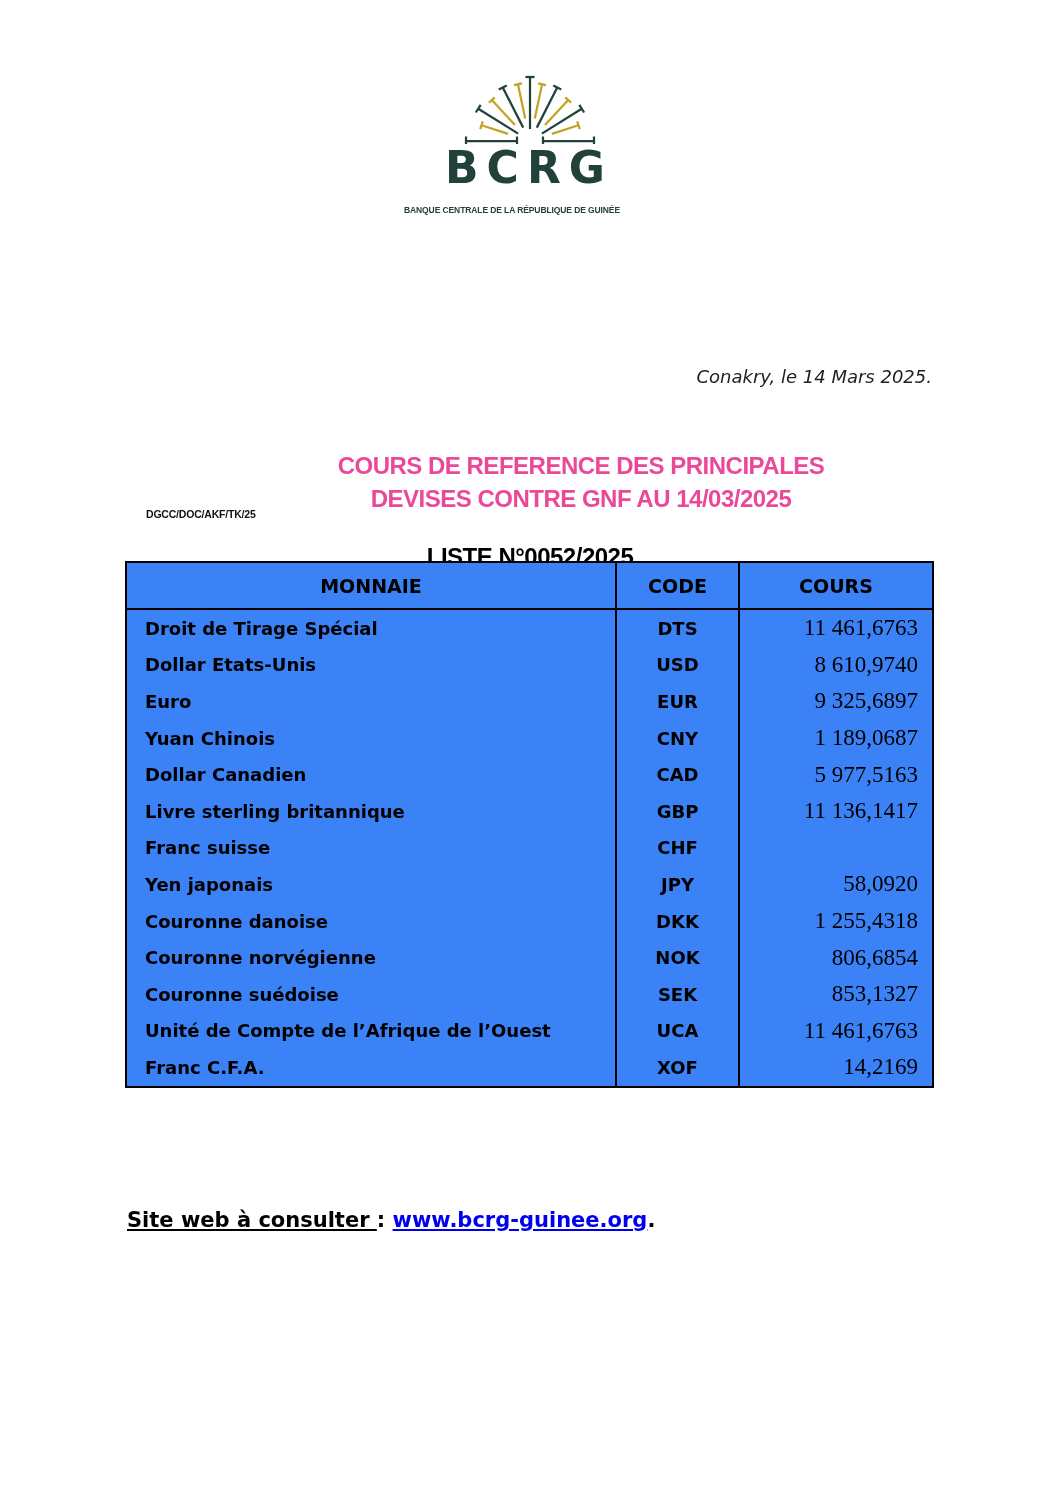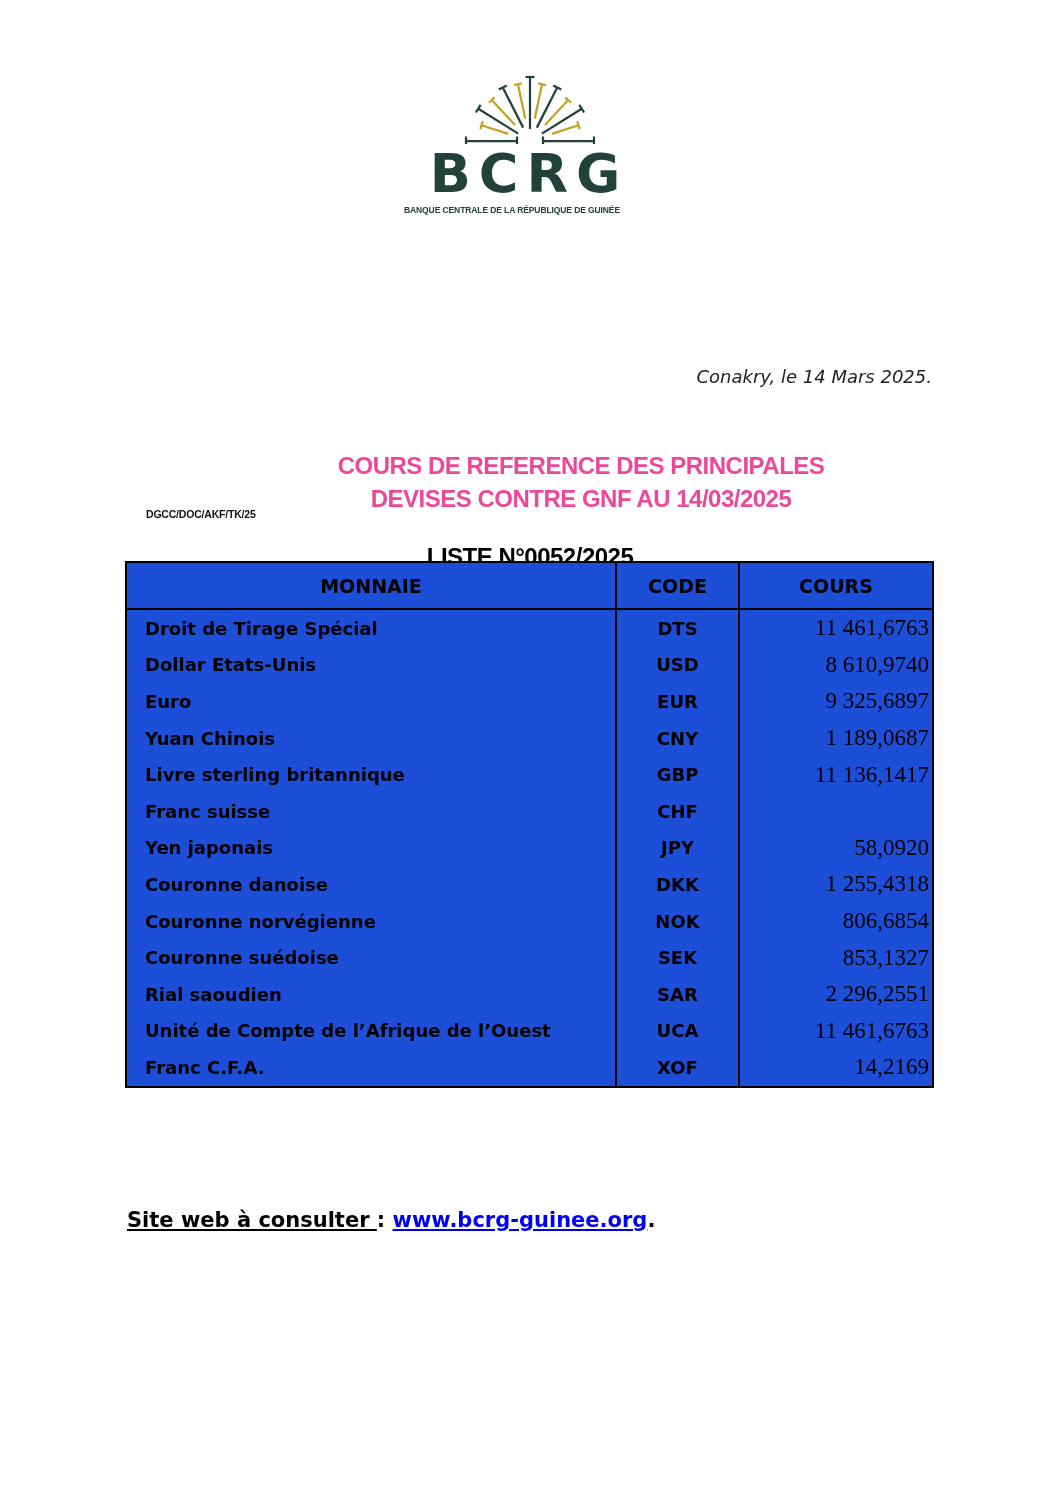--- a/index.html
+++ b/index.html
@@ -7,21 +7,21 @@
     width:1058px;height:1497px;position:relative;background:#ffffff;
     font-family:"DejaVu Sans","Liberation Sans",sans-serif;color:#000;
     overflow:hidden;
   }
   .abs{position:absolute;}
 
   
   .logo-fan{left:464px;top:74px;width:132px;height:70px;}
   .logo-acronym{
     left:0;top:142px;width:1058px;text-align:center;
-    font-size:54px;font-weight:800;letter-spacing:8px;color:#21413a;
+    font-size:44px;font-weight:800;letter-spacing:8px;color:#21413a;
     font-family:"DejaVu Sans",sans-serif;
   }
   .logo-tagline{
     left:0;top:205px;width:1024px;text-align:center;
     font-size:8.5px;font-weight:700;letter-spacing:-0.1px;color:#21413a;
     font-family:"Liberation Sans",sans-serif;
   }
 
   
   .date-line{
@@ -40,30 +40,30 @@
     font-family:"Liberation Sans",sans-serif;
   }
   .doc-title-liste{
     left:130px;top:543px;width:800px;text-align:center;
     font-size:24px;font-weight:700;letter-spacing:-0.5px;color:#000;
     font-family:"Liberation Sans",sans-serif;
   }
 
   
   .rates-table{
-    left:125px;top:561px;width:805px;border:2px solid #000;background:#1d4ed8;
+    left:125px;top:561px;width:805px;border:2px solid #000;background:#3b82f6;
   }
   .thead,.trow{display:grid;grid-template-columns:488px 125px 192px;}
   .thead{height:45px;border-bottom:2px solid #000;}
   .trow{height:36.6px;}
   .cell{display:flex;align-items:center;box-sizing:border-box;}
   .cell-name{padding-left:18px;font-weight:700;font-size:18px;}
   .cell-code{justify-content:center;font-weight:700;font-size:18px;
     border-left:2px solid #000;border-right:2px solid #000;}
-  .cell-value{justify-content:flex-end;padding-right:3px;
+  .cell-value{justify-content:flex-end;padding-right:14px;
     font-family:"Liberation Serif","DejaVu Serif",serif;font-size:23px;font-weight:400;}
   .hcell{display:flex;align-items:center;justify-content:center;
     font-weight:700;font-size:19px;box-sizing:border-box;}
   .hcell.hc-code{border-left:2px solid #000;border-right:2px solid #000;}
 
   
   .site-line{
     left:127px;top:1208px;font-size:21px;font-weight:700;
     font-family:"DejaVu Sans",sans-serif;white-space:pre;
   }
@@ -170,20 +170,25 @@
         <div class="cell cell-name">Euro</div>
         <div class="cell cell-code">EUR</div>
         <div class="cell cell-value">9 325,6897</div>
       </div>
       <div class="trow">
         <div class="cell cell-name">Yuan Chinois</div>
         <div class="cell cell-code">CNY</div>
         <div class="cell cell-value">1 189,0687</div>
       </div>
       <div class="trow">
+        <div class="cell cell-name">Dollar Canadien</div>
+        <div class="cell cell-code">CAD</div>
+        <div class="cell cell-value">5 977,5163</div>
+      </div>
+      <div class="trow">
         <div class="cell cell-name">Livre sterling britannique</div>
         <div class="cell cell-code">GBP</div>
         <div class="cell cell-value">11 136,1417</div>
       </div>
       <div class="trow">
         <div class="cell cell-name">Franc suisse</div>
         <div class="cell cell-code">CHF</div>
       </div>
       <div class="trow">
         <div class="cell cell-name">Yen japonais</div>
@@ -199,25 +204,20 @@
         <div class="cell cell-name">Couronne norvégienne</div>
         <div class="cell cell-code">NOK</div>
         <div class="cell cell-value">806,6854</div>
       </div>
       <div class="trow">
         <div class="cell cell-name">Couronne suédoise</div>
         <div class="cell cell-code">SEK</div>
         <div class="cell cell-value">853,1327</div>
       </div>
       <div class="trow">
-        <div class="cell cell-name">Rial saoudien</div>
-        <div class="cell cell-code">SAR</div>
-        <div class="cell cell-value">2 296,2551</div>
-      </div>
-      <div class="trow">
         <div class="cell cell-name">Unité de Compte de l’Afrique de l’Ouest</div>
         <div class="cell cell-code">UCA</div>
         <div class="cell cell-value">11 461,6763</div>
       </div>
       <div class="trow">
         <div class="cell cell-name">Franc C.F.A.</div>
         <div class="cell cell-code">XOF</div>
         <div class="cell cell-value">14,2169</div>
       </div>
     </div>

